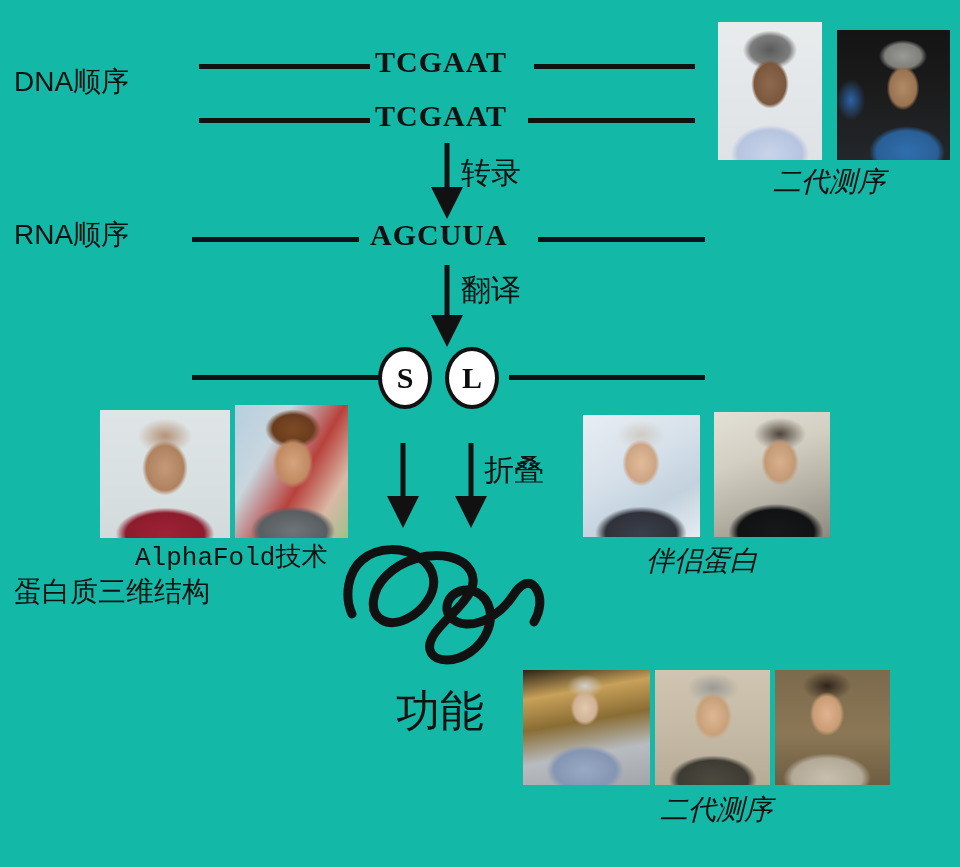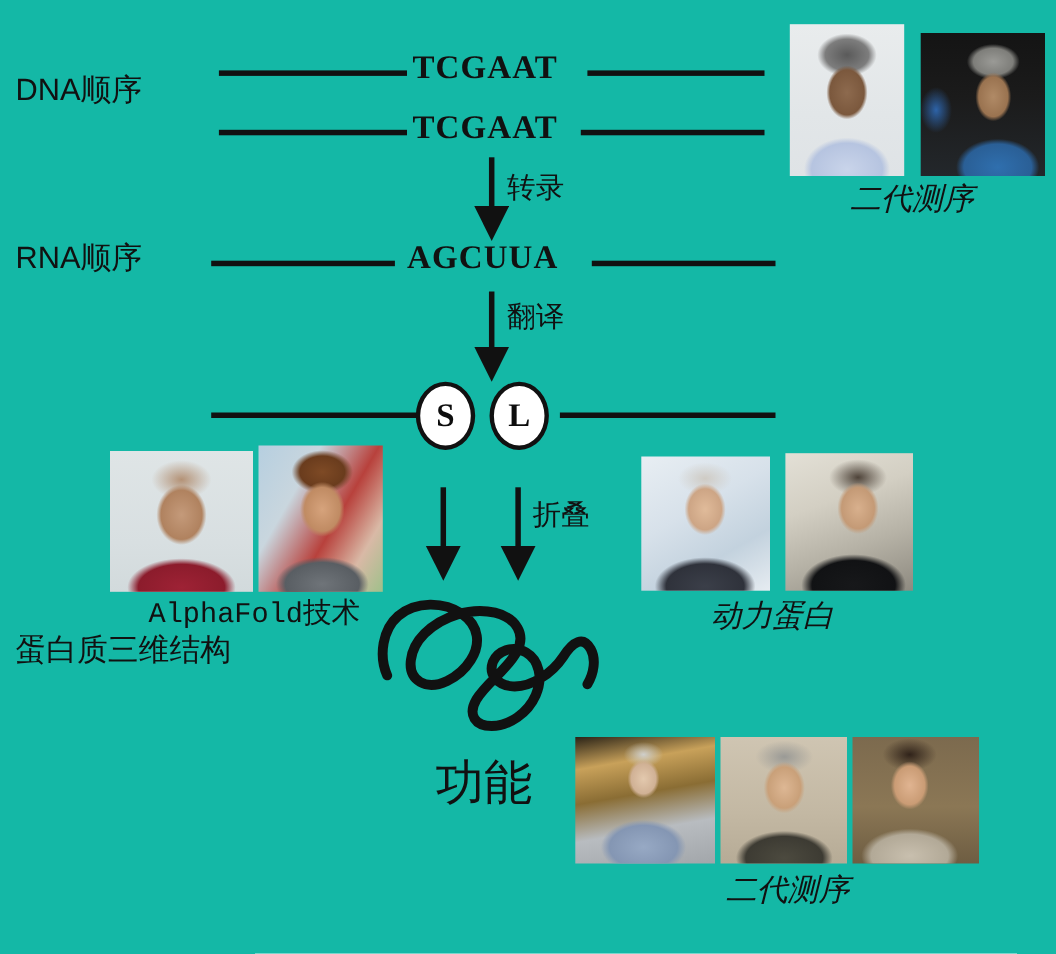--- a/index.html
+++ b/index.html
@@ -31,21 +31,21 @@
     letter-spacing: 0px;
   }
   .lbl-seq {
     font-family: "Liberation Serif", serif;
     font-weight: bold;
     font-size: 30px;
     letter-spacing: 1px;
   }
   .lbl-step {
     font-family: "Liberation Serif", serif;
-    font-size: 26px;
+    font-size: 30px;
   }
   .lbl-photo {
     font-family: "Liberation Serif", serif;
     font-size: 28px;
     text-align: center;
     font-style: italic;
   }
   .lbl-mono {
     font-family: "Liberation Mono", monospace;
     font-size: 26px;
@@ -226,21 +226,21 @@
          radial-gradient(ellipse 52px 30px at 58px 118px, #3b3f49 0%, #2f323b 68%, rgba(47,50,59,0) 88%),
          linear-gradient(150deg, #e8eef3 0%, #d7e1ea 40%, #c3d2de 70%, #e6ecf1 100%);"></div>
 
   <div class="photo" style="left:714px; top:412px; width:116px; height:125px;
        background-image:
          radial-gradient(ellipse 24px 30px at 66px 50px, #d8b08d 0%, #c49a76 62%, rgba(196,154,118,0) 78%),
          radial-gradient(ellipse 32px 20px at 66px 22px, #4e4339 0%, rgba(78,67,57,0) 82%),
          radial-gradient(ellipse 54px 32px at 62px 120px, #17181a 0%, #111214 70%, rgba(17,18,20,0) 88%),
          linear-gradient(160deg, #e3e0d6 0%, #d3cfc3 35%, #b6b2a6 65%, #8e8a80 100%);"></div>
 
-  <div class="lbl lbl-photo" style="left:646px; top:547px;">动力蛋白</div>
+  <div class="lbl lbl-photo" style="left:646px; top:547px;">伴侣蛋白</div>
 
   <div class="lbl lbl-func" style="left:396px; top:690px;">功能</div>
 
   <div class="photo" style="left:523px; top:670px; width:127px; height:115px;
        background-image:
          radial-gradient(ellipse 18px 22px at 62px 38px, #e3c9ae 0%, #d0b195 62%, rgba(208,177,149,0) 80%),
          radial-gradient(ellipse 22px 14px at 62px 16px, #cfcfcb 0%, rgba(207,207,203,0) 82%),
          radial-gradient(ellipse 44px 28px at 62px 100px, #97a9c4 0%, #8496b3 70%, rgba(132,150,179,0) 88%),
          linear-gradient(170deg, #2a2317 0%, #c8a15a 22%, #8a6d34 45%, #b8bcc0 70%, #a2a6aa 100%);"></div>
 

